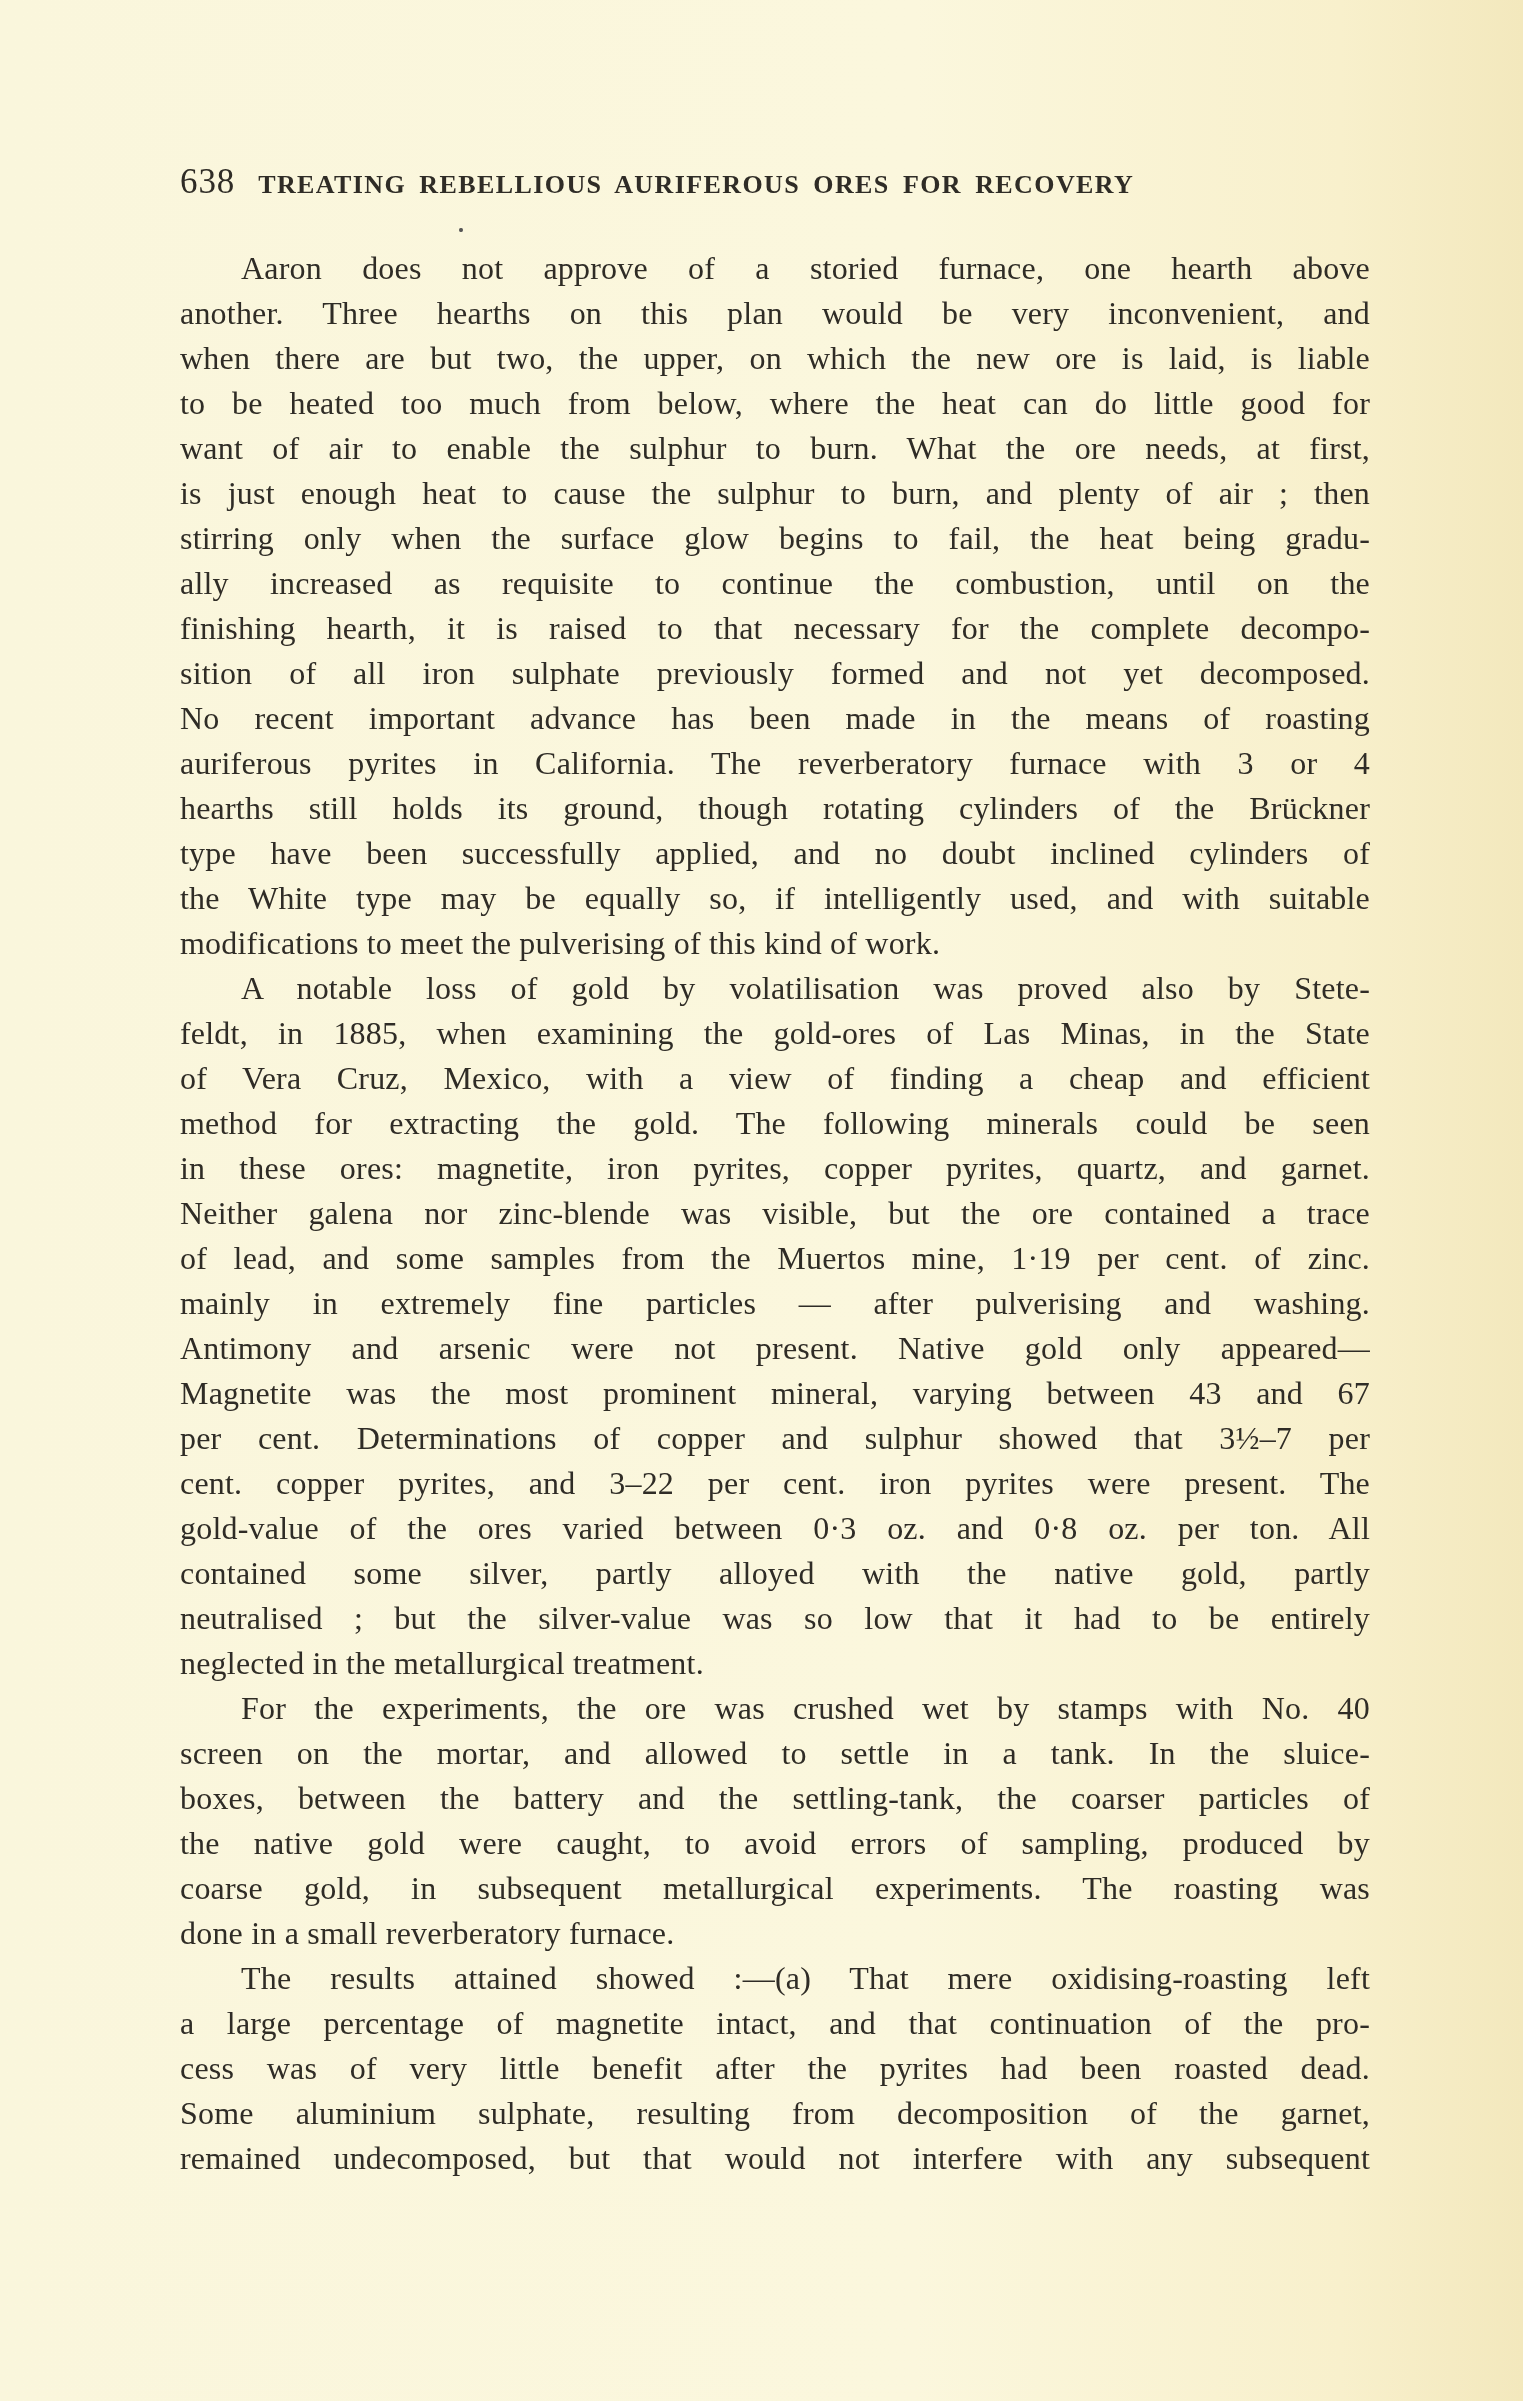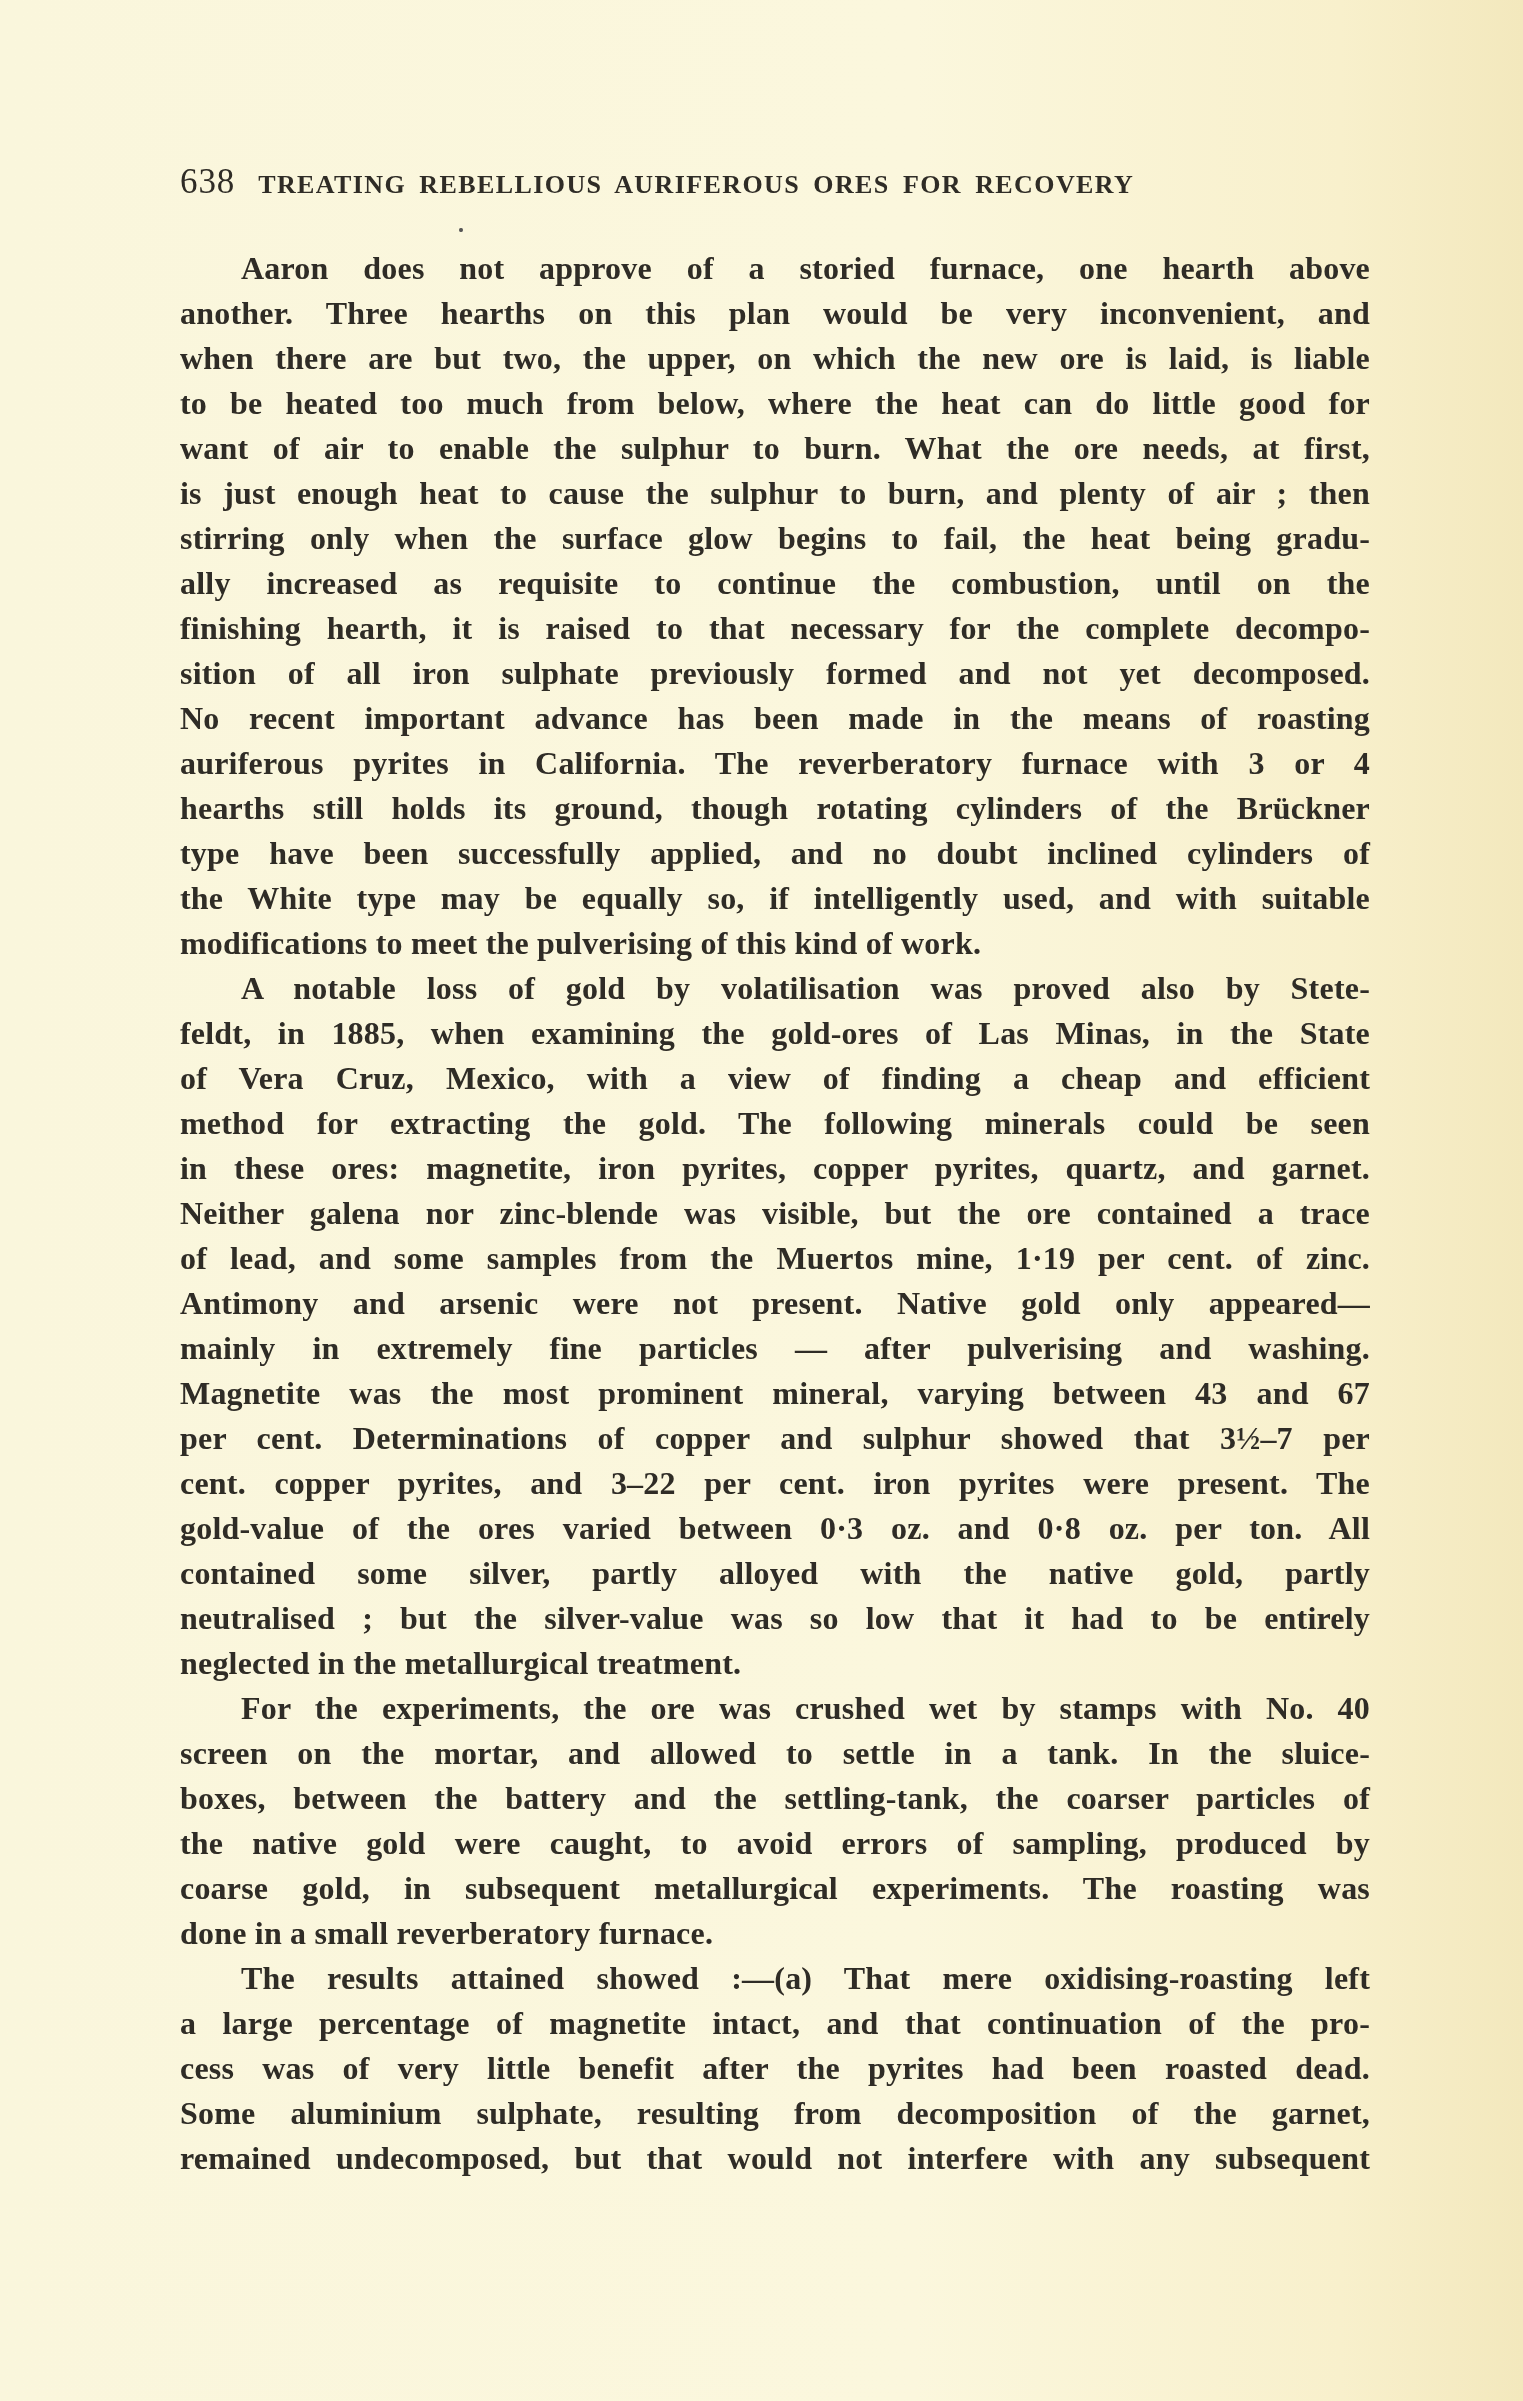--- a/index.html
+++ b/index.html
@@ -49,21 +49,20 @@
     width: 3.5px;
     height: 4.4px;
     background: #555;
     border-radius: 50%;
   }
   .text-block {
     position: absolute;
     left: 180px;
     top: 246px;
     width: 1190px;
-    font-weight: bold;
   }
   .line {
     display: block;
     height: 45px;
     line-height: 45px;
     font-size: 32px;
     white-space: nowrap;
     text-align: justify;
     text-align-last: justify;
     letter-spacing: 0.2px;
@@ -109,22 +108,22 @@
     </div>
 
     <div>
       <span class="line indent">A notable loss of gold by volatilisation was proved also by Stete-</span>
       <span class="line">feldt, in 1885, when examining the gold-ores of Las Minas, in the State</span>
       <span class="line">of Vera Cruz, Mexico, with a view of finding a cheap and efficient</span>
       <span class="line">method for extracting the gold.  The following minerals could be seen</span>
       <span class="line">in these ores: magnetite, iron pyrites, copper pyrites, quartz, and garnet.</span>
       <span class="line">Neither galena nor zinc-blende was visible, but the ore contained a trace</span>
       <span class="line">of lead, and some samples from the Muertos mine, 1·19 per cent. of zinc.</span>
+      <span class="line">mainly in extremely fine particles — after pulverising and washing.</span>
       <span class="line">Antimony and arsenic were not present.  Native gold only appeared—</span>
-      <span class="line">mainly in extremely fine particles — after pulverising and washing.</span>
       <span class="line">Magnetite was the most prominent mineral, varying between 43 and 67</span>
       <span class="line">per cent.  Determinations of copper and sulphur showed that 3½–7 per</span>
       <span class="line">cent. copper pyrites, and 3–22 per cent. iron pyrites were present.  The</span>
       <span class="line">gold-value of the ores varied between 0·3 oz. and 0·8 oz. per ton.  All</span>
       <span class="line">contained some silver, partly alloyed with the native gold, partly</span>
       <span class="line">neutralised ; but the silver-value was so low that it had to be entirely</span>
       <span class="line last">neglected in the metallurgical treatment.</span>
     </div>
 
     <div>

